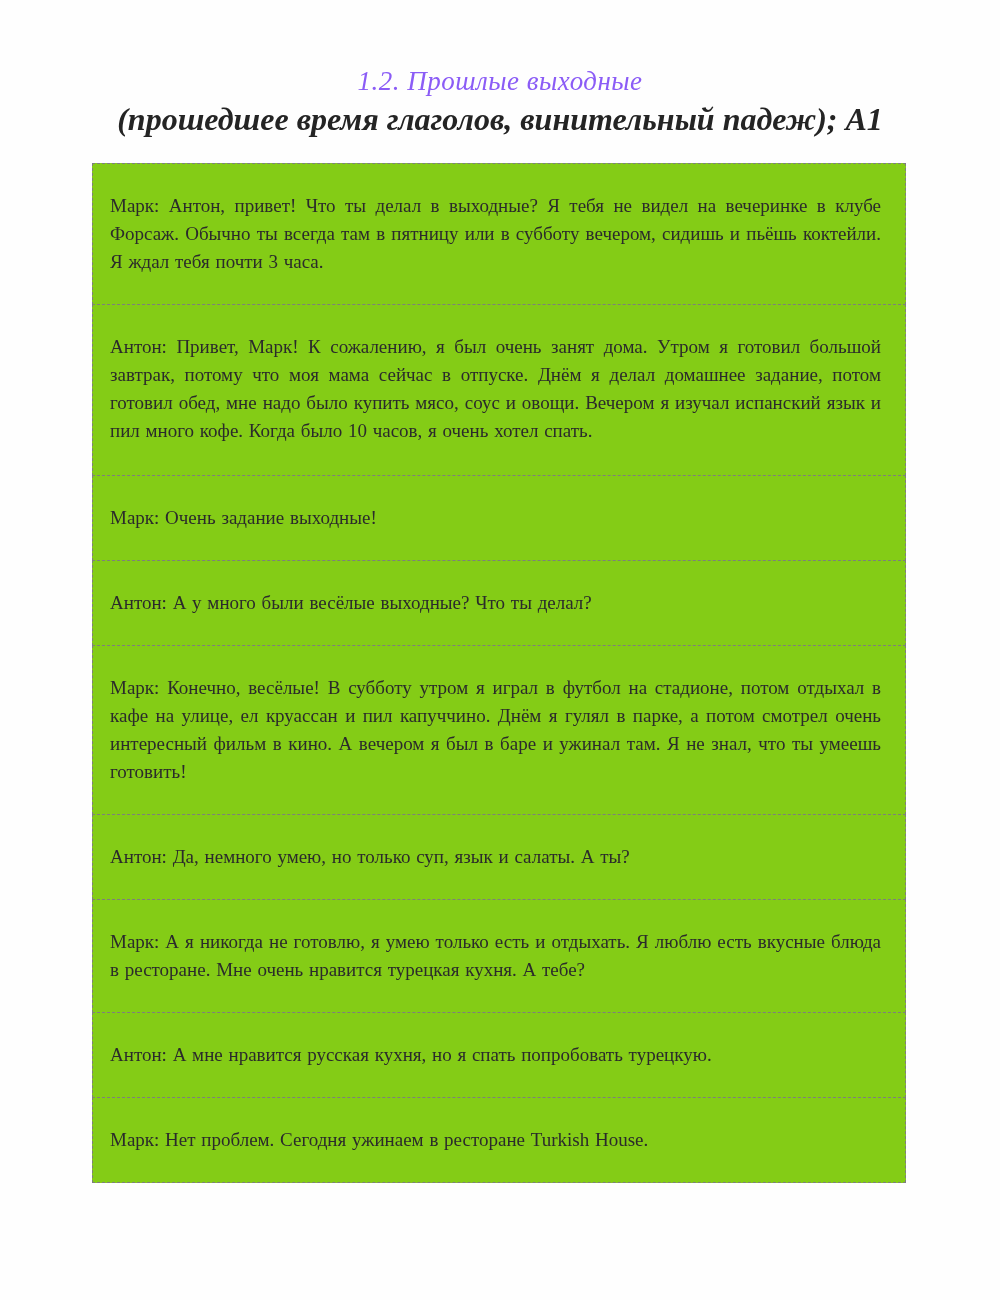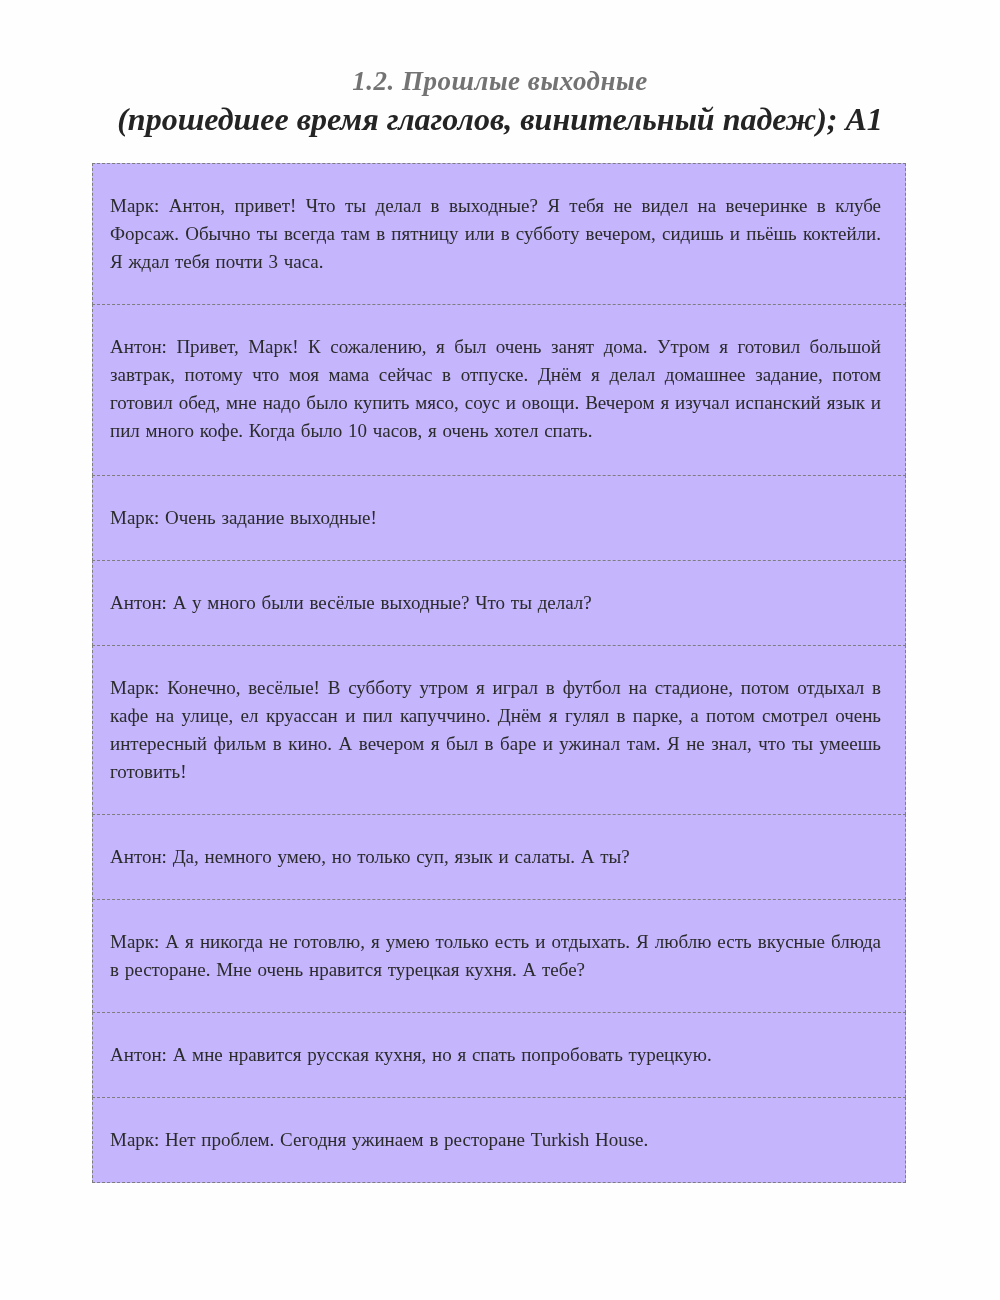--- a/index.html
+++ b/index.html
@@ -20,24 +20,24 @@
     background: #fefefe;
   }
 
   .header {
     padding-top: 64px;
     text-align: center;
   }
 
   .doc-title {
     font-size: 27px;
-    font-weight: bold;
+    font-weight: normal;
     font-style: italic;
     line-height: 34px;
-    color: #737373;
+    color: #8b5cf6;
     letter-spacing: 0.5px;
   }
 
   .doc-subtitle {
     font-size: 32px;
     font-weight: bold;
     font-style: italic;
     line-height: 34px;
     margin-top: 4px;
     color: #242424;
@@ -47,21 +47,21 @@
     position: absolute;
     left: 92px;
     top: 163px;
     width: 814px;
   }
 
   .dialog-box {
     border: 1px dashed #7e7e7e;
     margin-top: -1px;
     padding: 28px 24px 28px 17px;
-    background: #c4b5fd;
+    background: #84cc16;
   }
 
   .dialog-box:first-child { margin-top: 0; }
 
   .dialog-line {
     font-size: 19px;
     line-height: 28px;
     text-align: justify;
     color: #2b2b2b;
     word-spacing: 1px;

